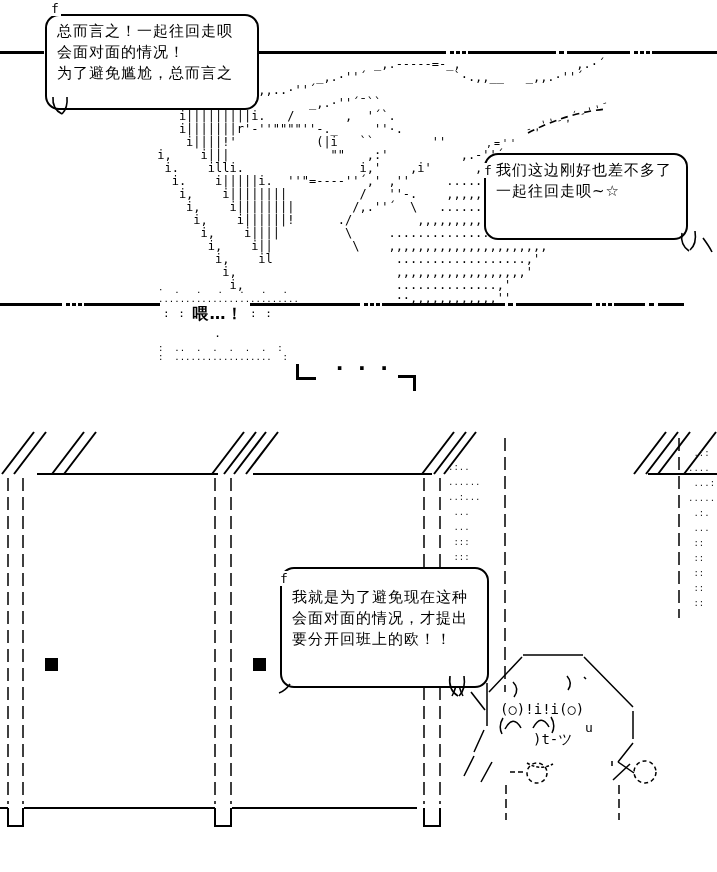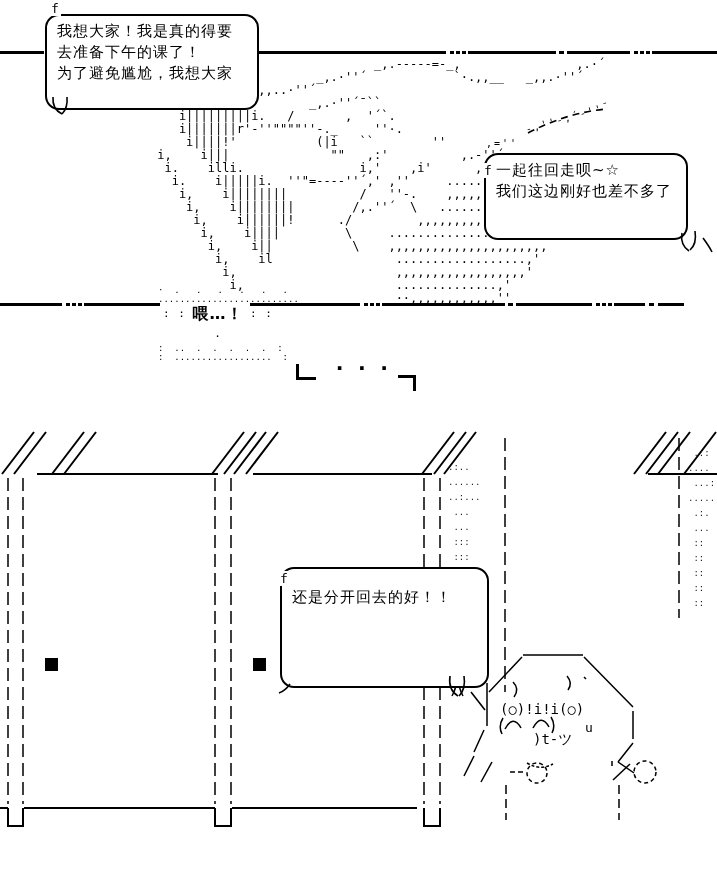--- a/index.html
+++ b/index.html
@@ -71,31 +71,31 @@
       i,    i||||||!      ./         ,,,,,,,,,,,,,,,,i
        i,    i||||         \     ....................|
         i,    i||           \    ,,,,,,,,,,,,,,,,,,,,,,
          i,    il                 ..................,'
           i,                      ,,,,,,,,,,,,,,,,,,'
            i,                     ..............,'
                                   ··,,,,,,,,,,,,''</pre>
 
   <div class="bubble" style="left:45px;top:14px;width:214px;height:96px">
     <span class="corner-f">f</span>
-    <div class="ln">我想大家！我是真的得要</div>
-    <div class="ln">去准备下午的课了！</div>
-    <div class="ln">为了避免尴尬，我想大家</div>
+    <div class="ln">总而言之！一起往回走呗</div>
+    <div class="ln">会面对面的情况！</div>
+    <div class="ln">为了避免尴尬，总而言之</div>
   </div>
 
   <div class="motion" style="left:524px;top:112px;transform:rotate(-16deg)">-,''-,´-''¯</div>
   <div class="motion" style="left:486px;top:138px">,=''</div>
   <div class="bubble" style="left:484px;top:153px;width:204px;height:87px">
     <span class="corner-f" style="top:8px;left:-4px">f</span>
+    <div class="ln">我们这边刚好也差不多了</div>
     <div class="ln">一起往回走呗~☆</div>
-    <div class="ln">我们这边刚好也差不多了</div>
   </div>
 
   <div>
     <div class="hseg" style="left:0;top:303px;width:62px"></div>
     <div class="hdot" style="left:66px;top:303px"></div>
     <div class="hdot" style="left:72px;top:303px"></div>
     <div class="hdot" style="left:78px;top:303px"></div>
     <div class="hseg" style="left:84px;top:303px;width:76px"></div>
     <div class="hseg" style="left:250px;top:303px;width:110px"></div>
     <div class="hdot" style="left:364px;top:303px"></div>
@@ -177,21 +177,23 @@
  ...
  ::
  ::
  ::
  ::
  ::</pre>
 
   <div class="bubble" style="left:280px;top:567px;width:209px;height:121px">
     <span class="corner-f" style="top:2px;left:-4px">f</span>
     <div class="gap"></div>
-    <div class="ln">还是分开回去的好！！</div>
+    <div class="ln">我就是为了避免现在这种</div>
+    <div class="ln">会面对面的情况，才提出</div>
+    <div class="ln">要分开回班上的欧！！</div>
   </div>
 
   <svg class="overlay" width="717" height="872" viewBox="0 0 717 872">
     <g stroke="#000" stroke-width="1.6" fill="none">
       <path d="M53,97q-1,12 9,17 M67,97q1,11 -5,17"></path>
       <path d="M682,233q-2,12 7,18 M695,231q2,13 -5,19 M703,238q6,8 9,14"></path>
       <path d="M450,676q-2,14 8,20 M464,676q2,13 -5,20 M471,692l14,18 M290,684q-5,7 -11,9"></path>
       <path stroke-dasharray="7,5" d="M528,133q38,-20 78,-24"></path>
     </g>
   </svg>

